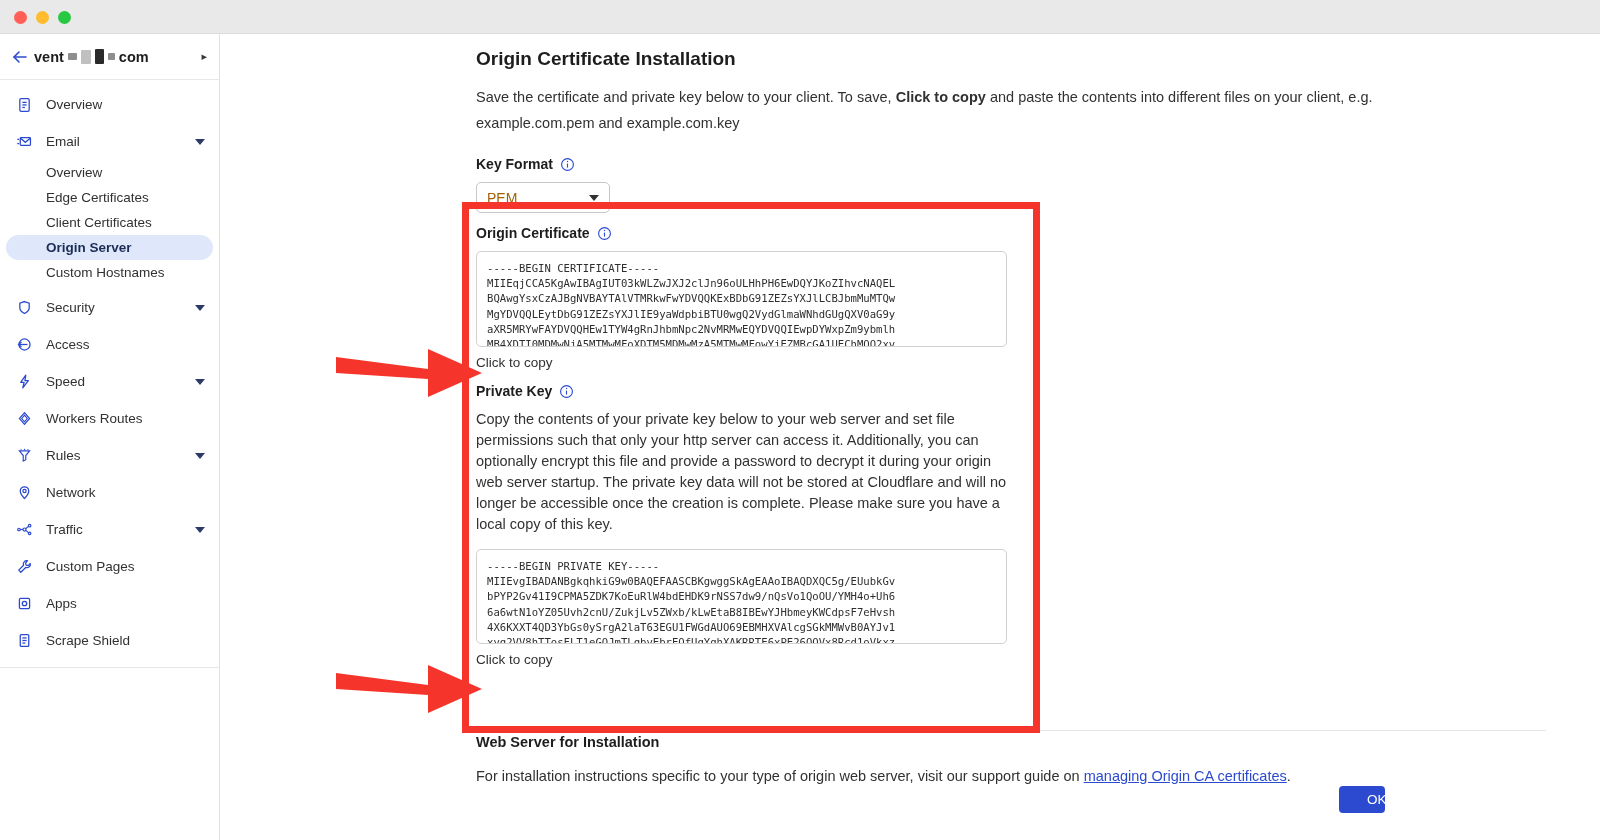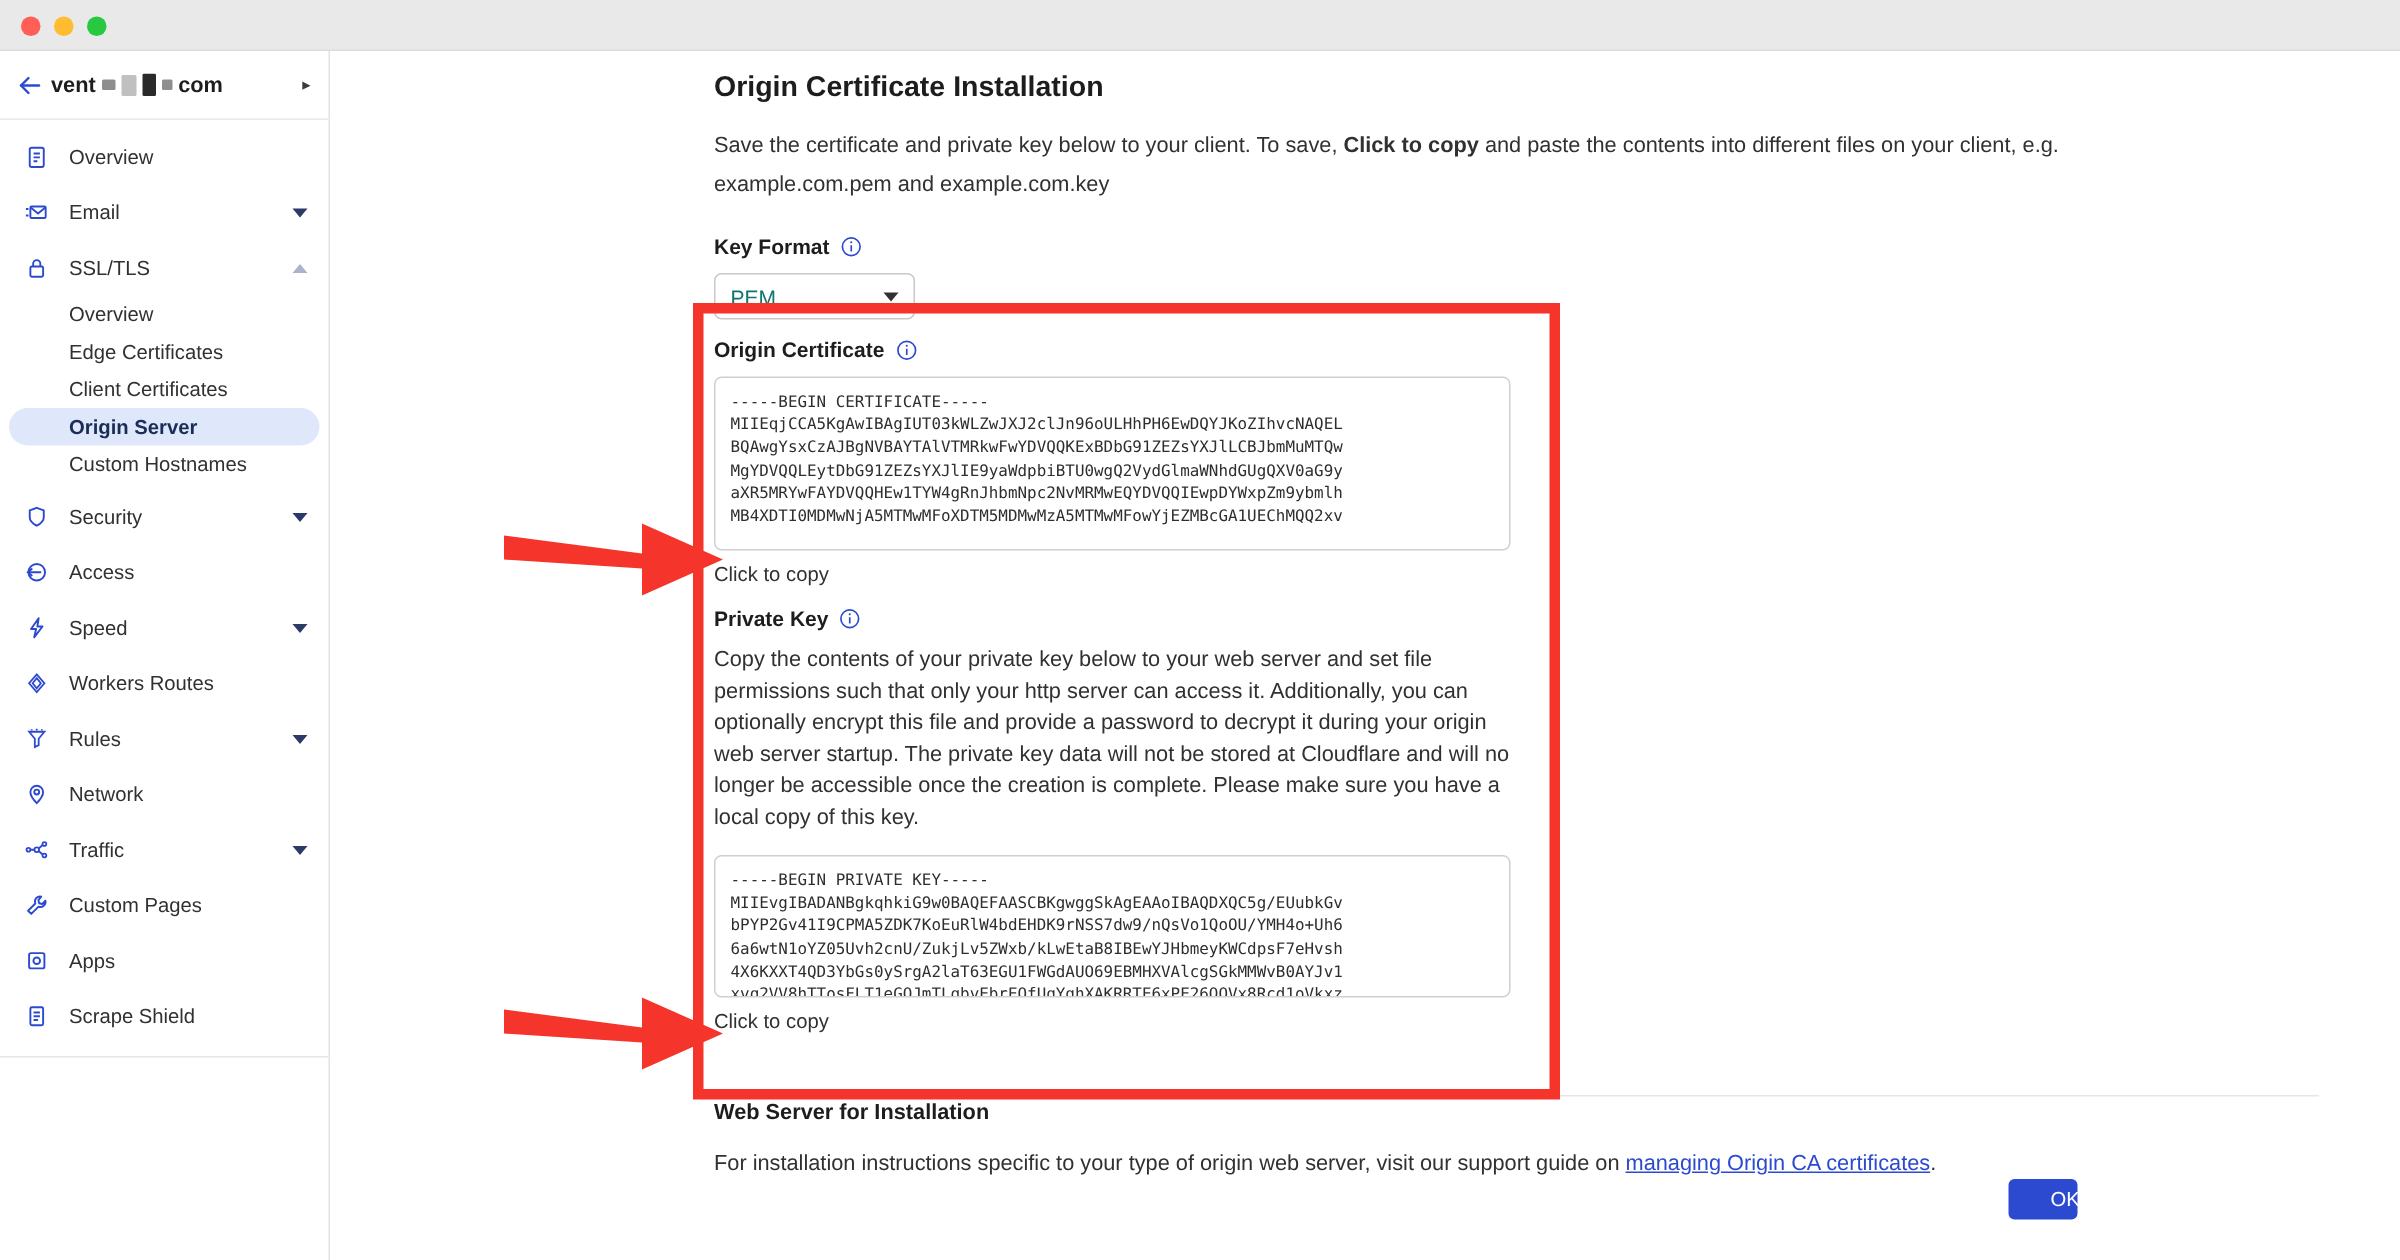--- a/index.html
+++ b/index.html
@@ -203,38 +203,38 @@
     width: 134px;
     height: 31px;
     border: 1px solid #c8c8c8;
     border-radius: 5px;
     background: #fff;
     display: flex;
     align-items: center;
     padding: 0 10px;
     box-sizing: border-box;
     font-size: 14px;
-    color: #0f766e;
+    color: #a16207;
     cursor: pointer;
     gap: 32px;
   }
   #key-format-value { flex: 1 1 auto; }
   .select-caret {
     width: 0; height: 0;
     border-left: 5px solid transparent;
     border-right: 5px solid transparent;
     border-top: 6px solid #313131;
   }
 
   
   .cert-section { margin-top: 12px; }
   .cert-section .field-label { margin-bottom: 10px; }
   .textbox {
     width: 531px;
-    height: 116px;
+    height: 96px;
     border: 1px solid #d0d0d0;
     border-radius: 5px;
     background: #fff;
     box-sizing: border-box;
     padding: 9px 10px 0 10px;
     overflow: hidden;
     font-family: "DejaVu Sans Mono", monospace;
     font-size: 10.6px;
     line-height: 15.2px;
     color: #2e2e2e;
@@ -369,30 +369,20 @@
           <rect x="5" y="5.5" width="12" height="9" rx="1"></rect>
             <polyline points="5,6 11,11 17,6"></polyline>
           <line x1="1.5" y1="7.5" x2="3.5" y2="7.5"></line>
             <line x1="1.5" y1="12.5" x2="3.5" y2="12.5"></line>
         </svg>
       </span>
       <span class="nav-label">Email</span>
       <span class="nav-caret"></span>
     </div>
 
-    <div class="nav-item">
-      <span class="nav-icon">
-        <svg width="17" height="17" viewBox="0 0 20 20" fill="none" stroke="currentColor" stroke-width="1.5">
-          <rect x="5" y="9" width="10" height="8" rx="1.2"></rect>
-            <path d="M7.2 9 V6.8 a2.8 2.8 0 0 1 5.6 0 V9"></path>
-        </svg>
-      </span>
-      <span class="nav-label">SSL/TLS</span>
-      <span class="nav-caret up"></span>
-    </div>
 
     <div class="subnav">
       <div class="subnav-item">Overview</div>
       <div class="subnav-item">Edge Certificates</div>
       <div class="subnav-item">Client Certificates</div>
       <div class="subnav-item active">Origin Server</div>
       <div class="subnav-item">Custom Hostnames</div>
     </div>
 
     <div class="nav-item">

